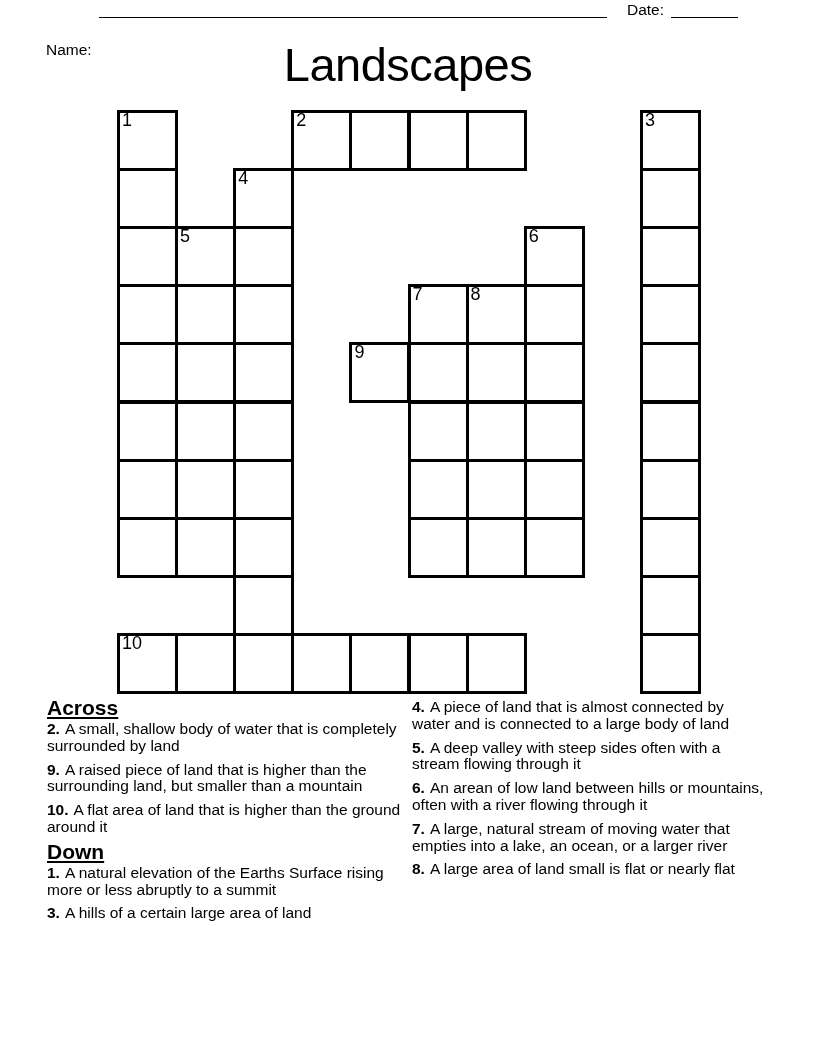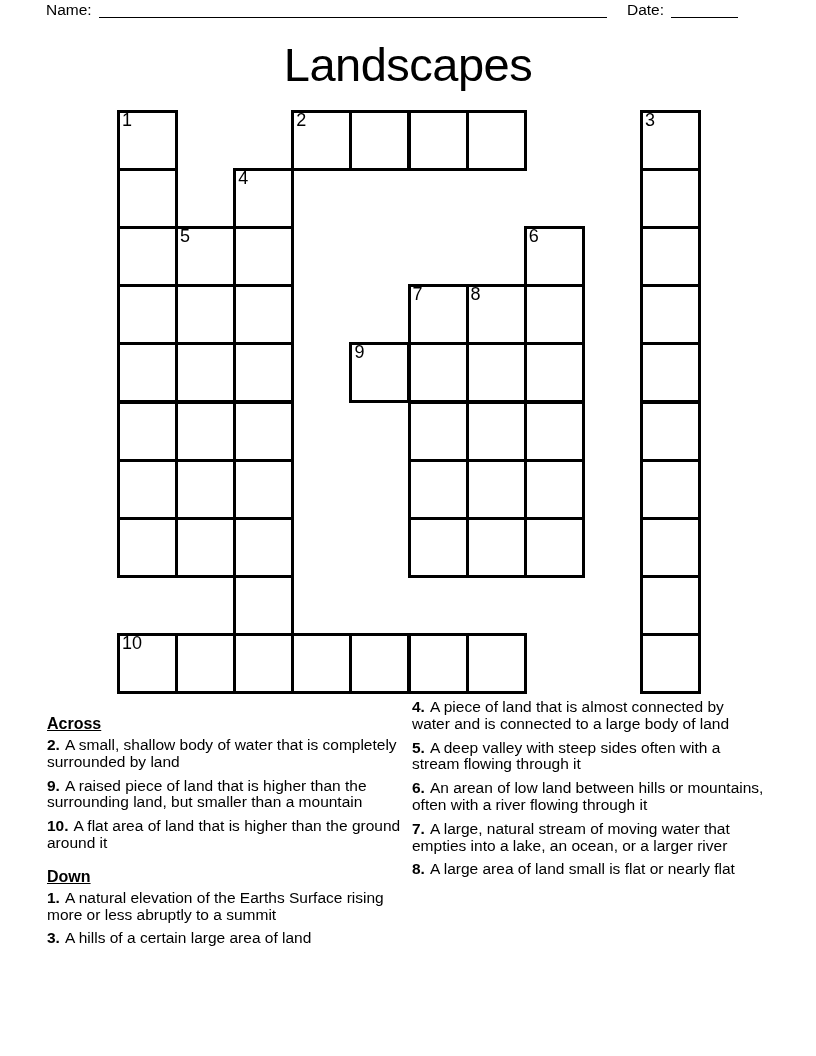--- a/index.html
+++ b/index.html
@@ -14,21 +14,21 @@
   }
 
   
   .hdr-label {
     position: absolute;
     top: 1px;
     font-size: 15.5px;
     line-height: 18px;
     color: #000;
   }
-  .name-label { left: 46px; }
+  .name-label { left: 46px; margin-top: 40px; }
   .date-label { left: 627px; }
   .blank-line {
     position: absolute;
     top: 17px;
     height: 0;
     border-bottom: 1.6px solid #000;
   }
   .name-line { left: 99px;  width: 508px; }
   .date-line { left: 671px; width: 67px;  }
 
@@ -61,25 +61,25 @@
     font-size: 18px;
     line-height: 20px;
     font-weight: 400;
   }
 
   
   .clue-col { position: absolute; top: 699px; }
   .clues-left  { left: 47px;  width: 366px; }
   .clues-right { left: 412px; width: 352px; }
   .clue-heading {
-    font-size: 16px;
+    font-size: 21px;
     line-height: 17px;
     font-weight: bold;
     text-decoration: underline;
-    margin: 16px 0 5px 0;
+    margin: 0 0 5px 0;
   }
   .clue {
     margin: 0 0 7px 0;
     font-size: 15.5px;
     line-height: 16.8px;
   }
   .clue .clue-num { font-weight: bold; margin-right: 5px; }
 </style>
 </head>
 <body>

